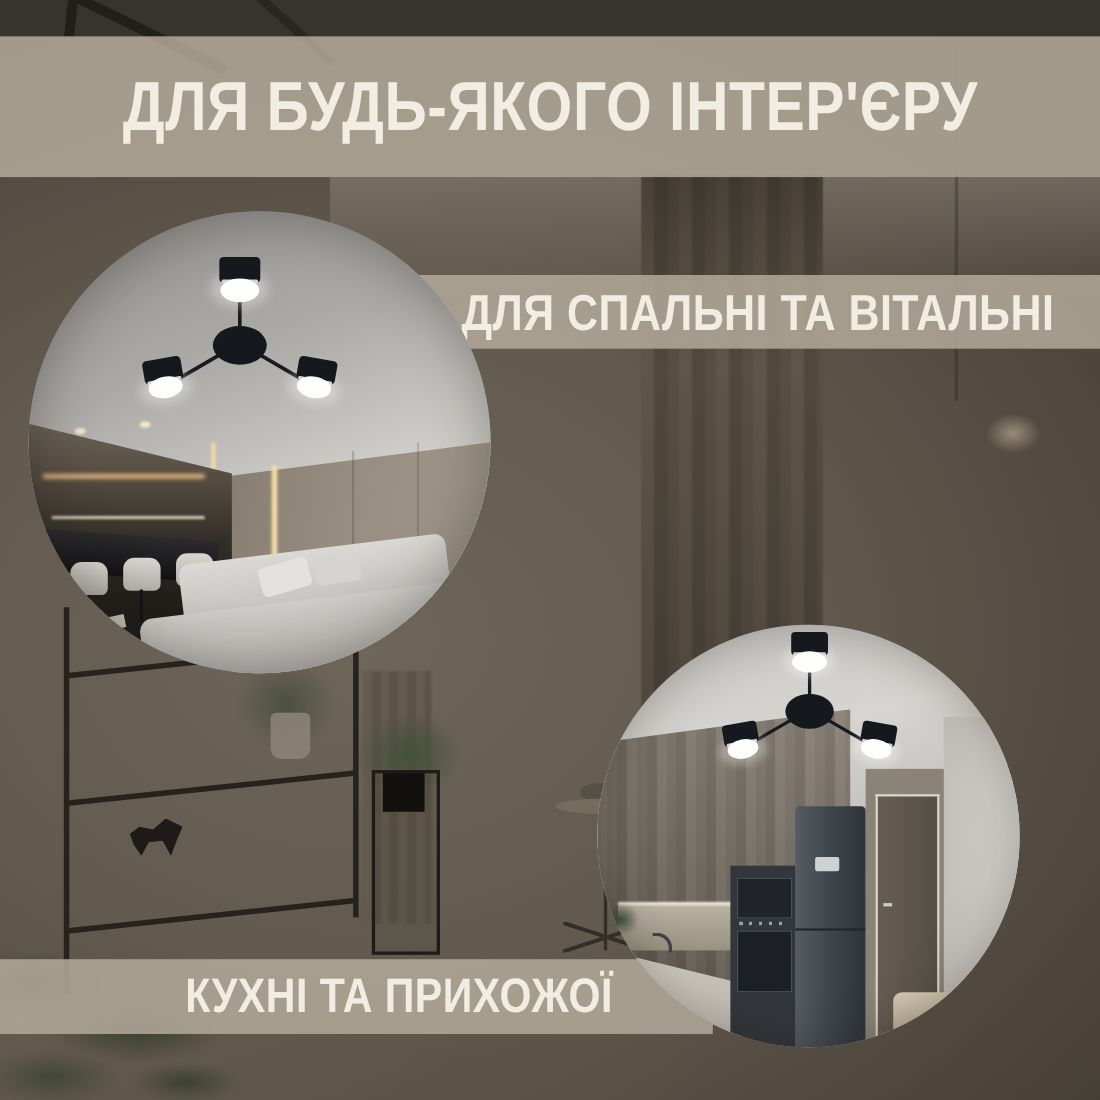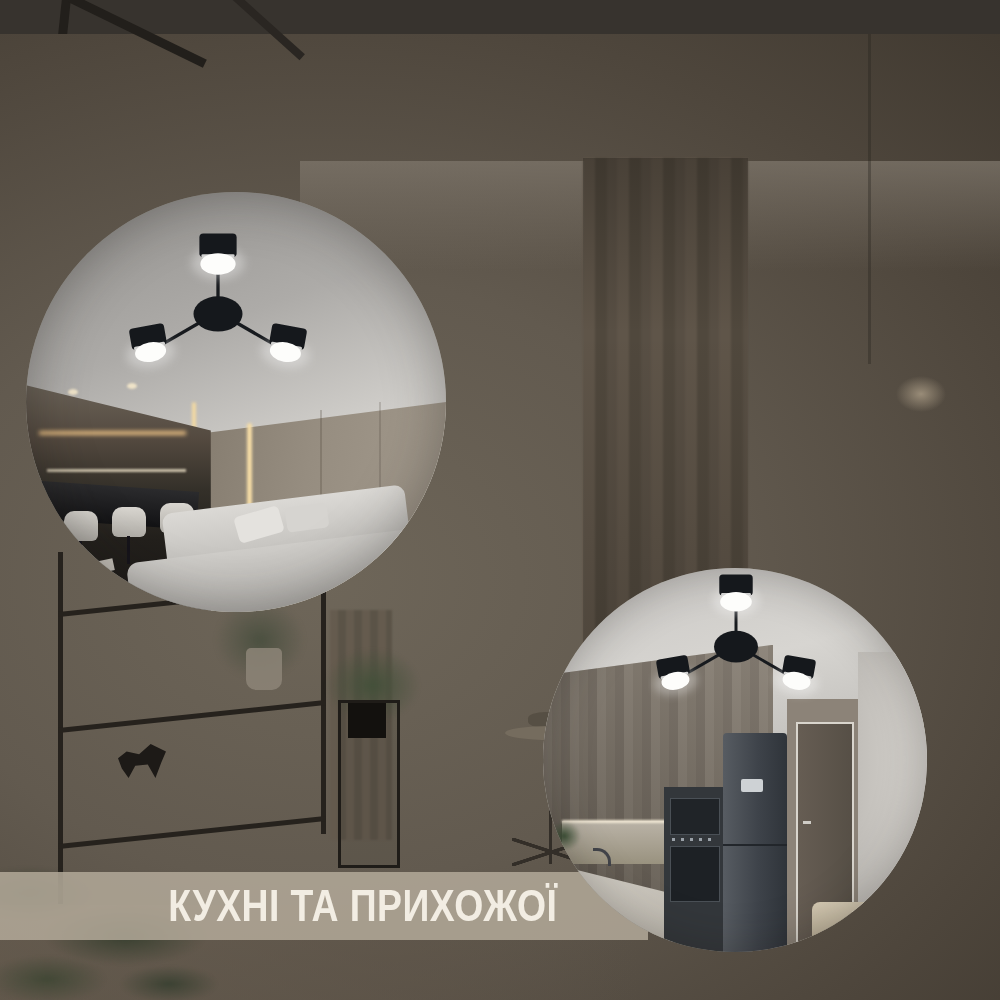--- a/index.html
+++ b/index.html
@@ -160,20 +160,26 @@
   <div class="abs bg-dog"></div>
   <div class="abs bg-plantstand-leaves"></div>
   <div class="abs bg-plantstand-pot"></div>
   <div class="abs bg-plantstand"></div>
   <div class="abs bg-sidetable-items"></div>
   <div class="abs bg-sidetable-top"></div>
   <div class="abs bg-sidetable-leg"></div>
   <div class="abs bg-sidetable-x"></div>
   <div class="abs bg-corner-plant"></div>
 
+  <div class="band band-header">
+    <span class="t">ДЛЯ БУДЬ-ЯКОГО ІНТЕР'ЄРУ</span>
+  </div>
+  <div class="band band-bedroom">
+    <span class="t">ДЛЯ СПАЛЬНІ ТА ВІТАЛЬНІ</span>
+  </div>
   <div class="band band-kitchen">
     <span class="t">КУХНІ ТА ПРИХОЖОЇ</span>
   </div>
 
   <div class="circle circle-living">
     <div class="abs lc-wall"></div>
     <div class="abs lc-strip1"></div>
     <div class="abs lc-strip2"></div>
     <div class="abs lc-panel-seam"></div>
     <div class="abs lc-panel-seam2"></div>

